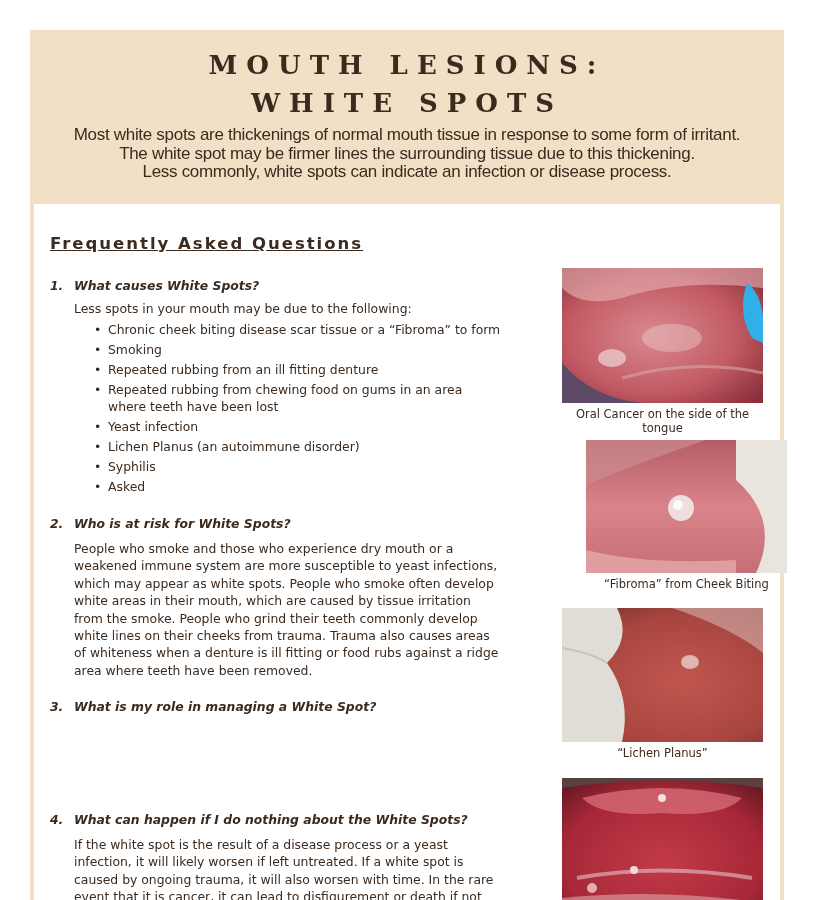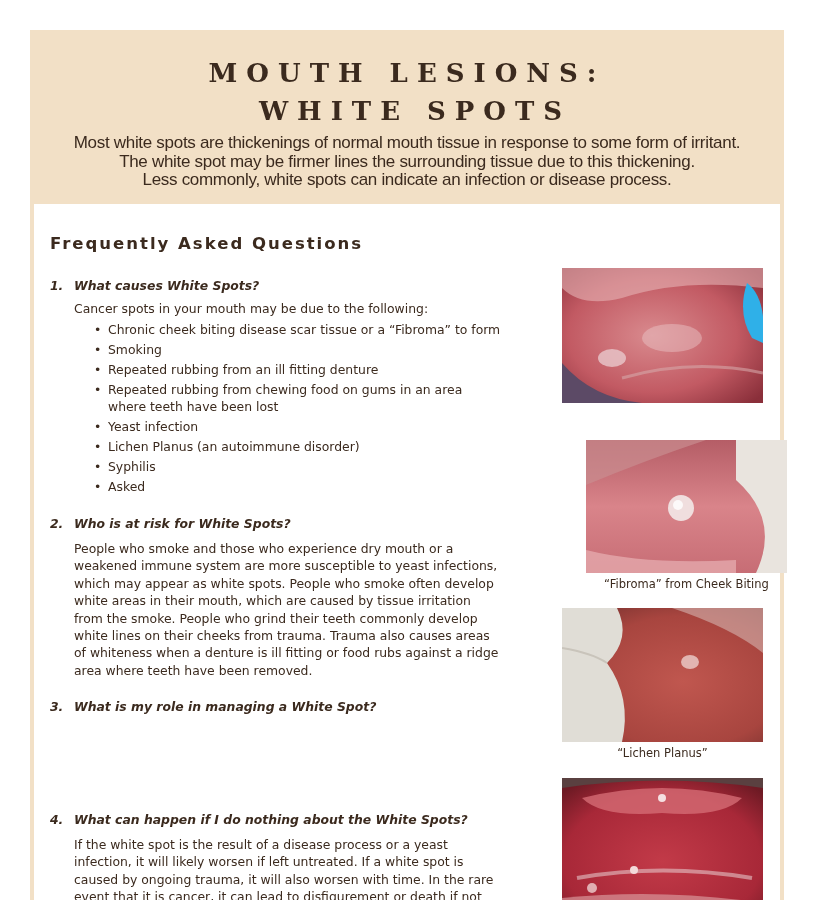--- a/index.html
+++ b/index.html
@@ -2,36 +2,36 @@
 <html><head>
 <meta charset="utf-8">
 <style>
   html, body { margin:0; padding:0; background:#ffffff; }
   body { width:814px; height:900px; overflow:hidden; position:relative;
          font-family:"DejaVu Sans", sans-serif; color:#3b2a1e; }
 
   .page { position:absolute; left:30px; top:30px; width:754px; height:900px;
           background:#f2e0c6; }
 
-  .hero { position:absolute; left:0; top:8px; width:606px; height:174px; text-align:center; }
+  .hero { position:absolute; left:0; top:0; width:606px; height:174px; text-align:center; }
   .hero-title { position:absolute; left:0; width:754px; margin:0;
                 font-family:"DejaVu Serif", serif; font-weight:bold; font-size:26px;
                 letter-spacing:9px; color:#3b2a1e; line-height:34px; }
   .hero-title.l1 { top:18px; }
-  .hero-title.l2 { top:56px;padding-left:8px; }
+  .hero-title.l2 { top:56px; }
   .hero-sub { position:absolute; left:0; top:96px; width:754px;
               font-family:"Liberation Sans", sans-serif; font-size:17px; line-height:18.5px;
               color:#3b2a1e; letter-spacing:-0.3px; }
   .hero-sub div { white-space:nowrap; }
 
   .content { position:absolute; left:4px; top:174px; width:746px; height:726px; background:#ffffff; }
 
   .faq-title { position:absolute; left:16px; top:30px; margin:0;
                font-family:"DejaVu Sans", sans-serif; font-weight:bold; font-size:16.5px;
-               letter-spacing:2px; color:#3b2a1e; }
+               letter-spacing:2px; color:#3b2a1e;text-decoration:underline; }
 
   .faq { position:absolute; left:16px; width:460px; font-size:12.4px; color:#3b2a1e; }
   .q { position:relative; height:20px; }
   .q .num { position:absolute; left:0; top:0; font-weight:bold; font-style:italic; }
   .q .text { position:absolute; left:24px; top:0; font-weight:bold; font-style:italic; white-space:nowrap; }
   .a { margin-left:24px; line-height:17.4px; }
   .a.intro { line-height:18px; margin-top:2px; }
   ul.causes { list-style:none; margin:4px 0 0 0; padding:0 0 0 58px; }
   ul.causes li { position:relative; line-height:16.8px; margin-bottom:3.3px; padding-left:0; }
   ul.causes li .bullet { position:absolute; left:-14px; top:0; }
@@ -56,21 +56,21 @@
   </div>
 
   <div class="content">
     <h2 class="faq-title">Frequently Asked Questions</h2>
 
     <div class="faq" style="top:74px;">
       <div class="q">
         <span class="num">1.</span>
         <span class="text">What causes White Spots?</span>
       </div>
-      <div class="a intro">Cancer spots in your mouth may be due to the following:</div>
+      <div class="a intro">Less spots in your mouth may be due to the following:</div>
       <ul class="causes">
         <li><span class="bullet">•</span><span>Chronic cheek biting disease scar tissue or a “Fibroma” to form</span></li>
         <li><span class="bullet">•</span><span>Smoking</span></li>
         <li><span class="bullet">•</span><span>Repeated rubbing from an ill fitting denture</span></li>
         <li style="width:360px;"><span class="bullet">•</span><span>Repeated rubbing from chewing food on gums in an area where teeth have been lost</span></li>
         <li><span class="bullet">•</span><span>Yeast infection</span></li>
         <li><span class="bullet">•</span><span>Lichen Planus (an autoimmune disorder)</span></li>
         <li><span class="bullet">•</span><span>Syphilis</span></li>
         <li><span class="bullet">•</span><span>Asked</span></li>
       </ul>
@@ -111,20 +111,21 @@
           </defs>
           <rect width="201" height="135" fill="url(#g1)"></rect>
           <path d="M0 0 L201 0 L201 20 Q120 10 60 30 Q20 40 0 20 Z" fill="#e6b4b6" opacity="0.6"></path>
           <path d="M0 95 Q30 130 80 135 L0 135 Z" fill="#5c4a66"></path>
           <path d="M185 15 Q205 30 201 75 L190 70 Q175 45 185 15 Z" fill="#2fb0e8"></path>
           <ellipse cx="50" cy="90" rx="14" ry="9" fill="#e8c8cc" opacity="0.8"></ellipse>
           <ellipse cx="110" cy="70" rx="30" ry="14" fill="#ecc7c9" opacity="0.45"></ellipse>
           <path d="M60 110 Q130 90 201 105" stroke="#d6a6a8" stroke-width="3" fill="none" opacity="0.6"></path>
         </svg>
       </div>
+      <div class="cap">Oral Cancer on the side of the tongue</div>
     </div>
 
     <div class="figure" style="top:236px;padding-left:24px;">
       <div class="img" style="height:133px;">
         <svg width="201" height="133" viewBox="0 0 201 133">
           <defs>
             <linearGradient id="g2" x1="0" y1="0" x2="0" y2="1">
               <stop offset="0" stop-color="#b55d66"></stop>
               <stop offset="0.5" stop-color="#d9848a"></stop>
               <stop offset="1" stop-color="#c76d75"></stop>

